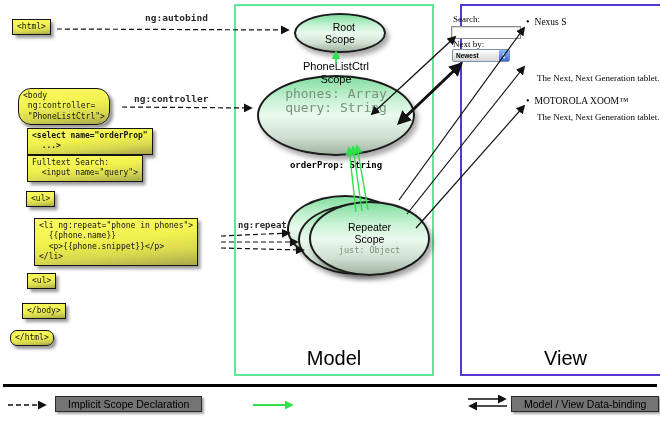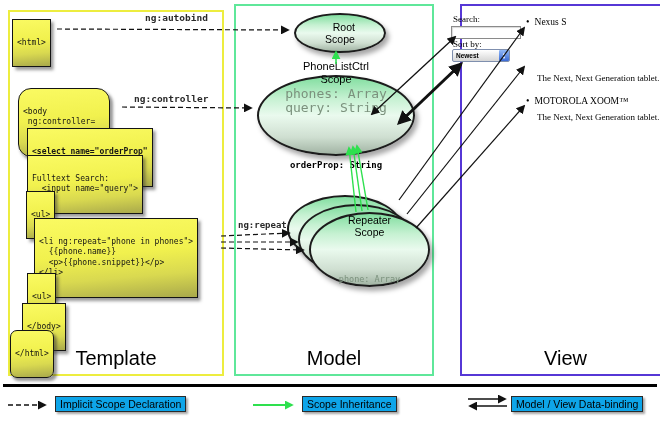--- a/index.html
+++ b/index.html
@@ -10,21 +10,21 @@
   .col-template{left:8px;top:10px;width:212px;height:362px;border:2px solid #eded3f;}
   .col-model{left:234px;top:4px;width:196px;height:368px;border:2px solid #5fe79a;}
   .col-view{left:444px;top:4px;width:207px;height:368px;border:2px solid #5637d6;margin-left:16px;}
   .col-label{position:absolute;bottom:4px;left:0;width:100%;text-align:center;
              font-size:20px;color:#000;font-family:"Liberation Sans",sans-serif;}
   
   .code-box{position:absolute;white-space:pre;
             background:linear-gradient(175deg,#fafa62 0%,#f1f14e 45%,#d9d950 72%,#a9a94b 100%);
             border:1.5px solid #141414;box-shadow:2.5px 3px 3px rgba(50,50,50,.5);
             font-family:"DejaVu Sans Mono",monospace;font-size:8px;line-height:1.3;
-            color:#141414;padding:18px 4px;z-index:2;}
+            color:#141414;padding:2px 4px;z-index:2;}
   .bold{font-weight:bold;}
   
   .scope{position:absolute;border:2px solid #1c1c1c;border-radius:50%;
          background:linear-gradient(180deg,#82dea0 0%,#c6f1d2 28%,#eafaee 50%,#cfdfd1 78%,#a2b4a4 100%);
          box-shadow:3px 4px 5px rgba(0,0,0,.35);z-index:2;
          display:flex;flex-direction:column;align-items:center;justify-content:center;text-align:center;}
   .scope-title{white-space:pre;font-size:11px;line-height:1.15;color:#000;}
   .scope-props{white-space:pre;font-family:"DejaVu Sans Mono",monospace;font-size:13px;
                line-height:1.15;color:#7b917d;margin-top:1px;}
   .scope-prop-bold{white-space:pre;font-family:"DejaVu Sans Mono",monospace;font-size:9px;
@@ -40,33 +40,30 @@
             background:linear-gradient(#ffffff,#d6d6d6);border:1px solid #7f8fae;border-radius:2px;
             font-size:6.5px;font-weight:bold;color:#000;padding-left:3px;z-index:2;}
   .v-stepper{margin-left:auto;width:10px;height:11px;border-radius:1px;
              background:linear-gradient(#92b9f6,#3b6bd6);color:#fff;display:flex;flex-direction:column;
              align-items:center;justify-content:center;font-size:4px;line-height:1;}
   .v-item-title{position:absolute;font-family:"Liberation Serif",serif;font-size:9.5px;color:#000;z-index:2;white-space:nowrap;}
   .v-item-snippet{position:absolute;font-family:"Liberation Serif",serif;font-size:9px;color:#000;z-index:2;white-space:nowrap;}
   .v-bullet{display:inline-block;margin-right:5px;font-size:10px;}
   
   .sep-line{position:absolute;left:3px;top:384px;width:654px;height:3px;background:#000;z-index:2;}
-  .legend-box{position:absolute;top:396px;background:#0ea5e9;border:1.5px solid #2a2a2a;
+  .legend-box{position:absolute;top:396px;background:#737373;border:1.5px solid #2a2a2a;
               box-shadow:1.5px 2px 2px rgba(0,0,0,.35);font-size:10.5px;color:#000;
-              padding:1px 4px;z-index:2;white-space:nowrap;}
+              padding:1px 12px;z-index:2;white-space:nowrap;}
   svg.overlay{position:absolute;left:0;top:0;z-index:5;pointer-events:none;}
 </style>
 </head>
 <body>
 
 <div class="canvas">
 
-  <div class="col col-template">
-    <div class="col-label">Template</div>
-  </div>
   <div class="col col-model">
     <div class="col-label">Model</div>
   </div>
   <div class="col col-view">
     <div class="col-label">View</div>
   </div>
 
   <div class="code-box" style="left:12px;top:19px;">&lt;html&gt;</div>
   <div class="code-box" style="left:18px;top:88px;border-radius:13px;">&lt;body
  ng:controller=
@@ -96,47 +93,46 @@
   <div class="scope" style="left:257px;top:75px;width:154px;height:77px;">
     <div class="scope-title">PhoneListCtrl
 Scope</div>
     <div class="scope-props">phones: Array
 query: String</div>
     <div class="scope-prop-bold">orderProp: String</div>
   </div>
 
   <div class="scope" style="left:287px;top:195px;width:112px;height:64px;"></div>
   <div class="scope" style="left:298px;top:204px;width:113px;height:67px;"></div>
-  <div class="scope" style="left:309px;top:212px;width:117px;height:71px;justify-content:space-between;">
+  <div class="scope" style="left:309px;top:201px;width:117px;height:71px;">
     <div class="scope-title" style="font-size:10.5px;">Repeater
 Scope</div>
-    <div class="scope-props" style="font-size:8.5px;">phone: Array</div>
+    <div class="scope-props" style="font-size:8.5px;">just: Object</div>
   </div>
 
   <div class="v-label" style="left:453px;top:14px;">Search:</div>
   <input class="v-input" type="text" value="" style="">
-  <div class="v-label" style="left:453px;top:39px;">Sort by:</div>
+  <div class="v-label" style="left:453px;top:39px;">Next by:</div>
   <div class="v-select">
     <span>Newest</span>
     <span class="v-stepper">
         <span>▲</span>
         <span>▼</span>
       </span>
   </div>
 
   <div class="v-item-title" style="left:526px;top:16px;"><span class="v-bullet">•</span><span>Nexus S</span></div>
 
   <div class="v-item-snippet" style="left:537px;top:73px;">The Next, Next Generation tablet.</div>
 
   <div class="v-item-title" style="left:526px;top:95px;"><span class="v-bullet">•</span><span>MOTOROLA XOOM™</span></div>
   <div class="v-item-snippet" style="left:537px;top:112px;">The Next, Next Generation tablet.</div>
 
   <div class="sep-line"></div>
   <div class="legend-box" style="left:55px;">Implicit Scope Declaration</div>
-  <div class="legend-box" style="left:302px;">Scope Inheritance</div>
   <div class="legend-box" style="left:511px;">Model / View Data-binding</div>
 
   <svg class="overlay" width="660" height="421" viewBox="0 0 660 421">
     <defs>
       <marker id="ab" viewBox="0 0 10 10" refX="8" refY="5" markerWidth="9" markerHeight="9" markerUnits="userSpaceOnUse" orient="auto-start-reverse">
         <path d="M0,0 L10,5 L0,10 z" fill="#111"></path>
       </marker>
       <marker id="abt" viewBox="0 0 10 10" refX="8" refY="5" markerWidth="14" markerHeight="14" markerUnits="userSpaceOnUse" orient="auto-start-reverse">
         <path d="M0,0 L10,5 L0,10 z" fill="#111"></path>
       </marker>

